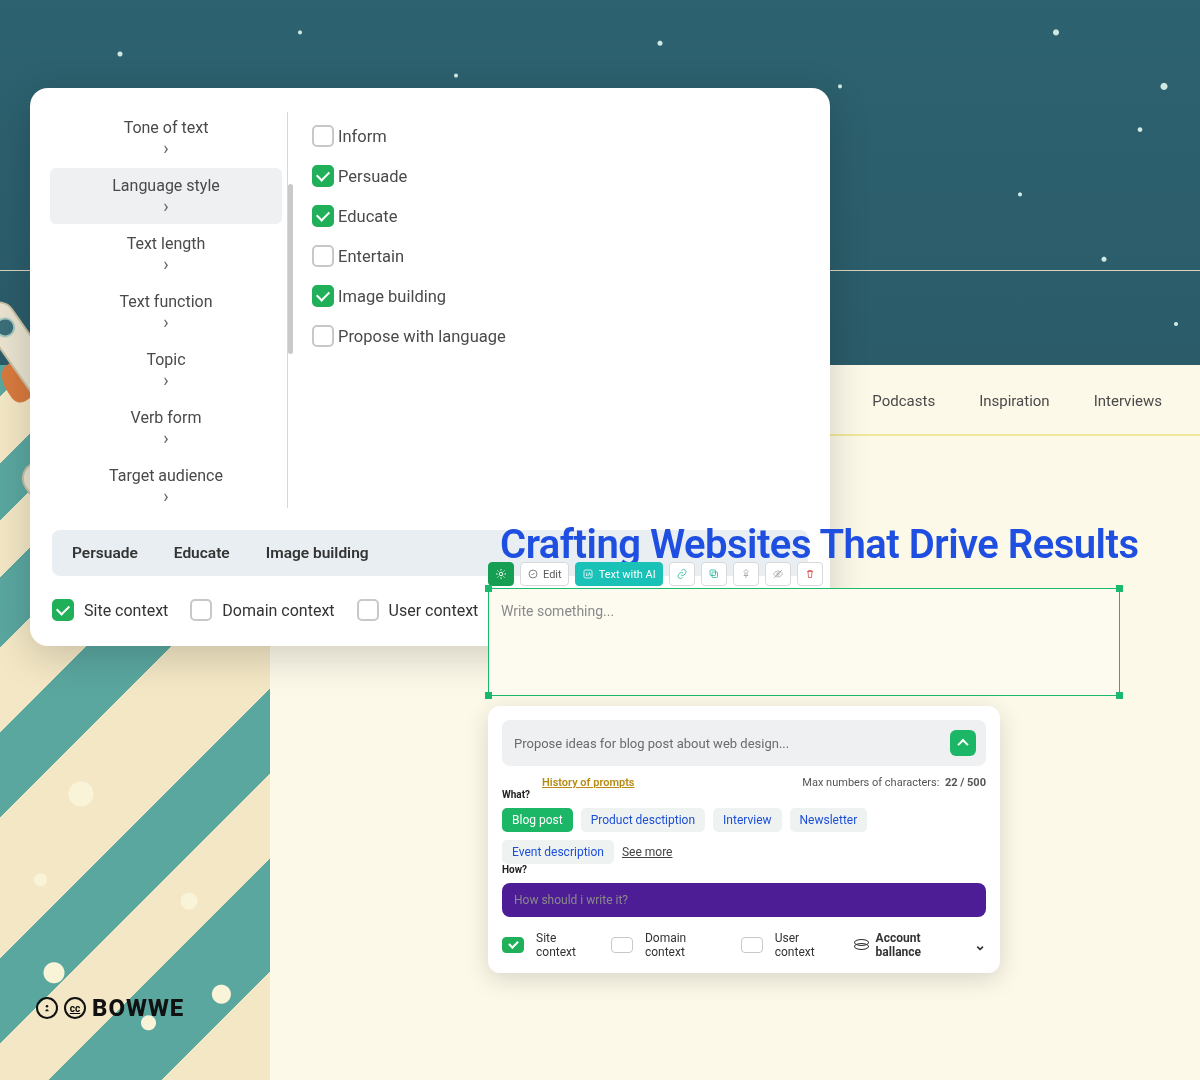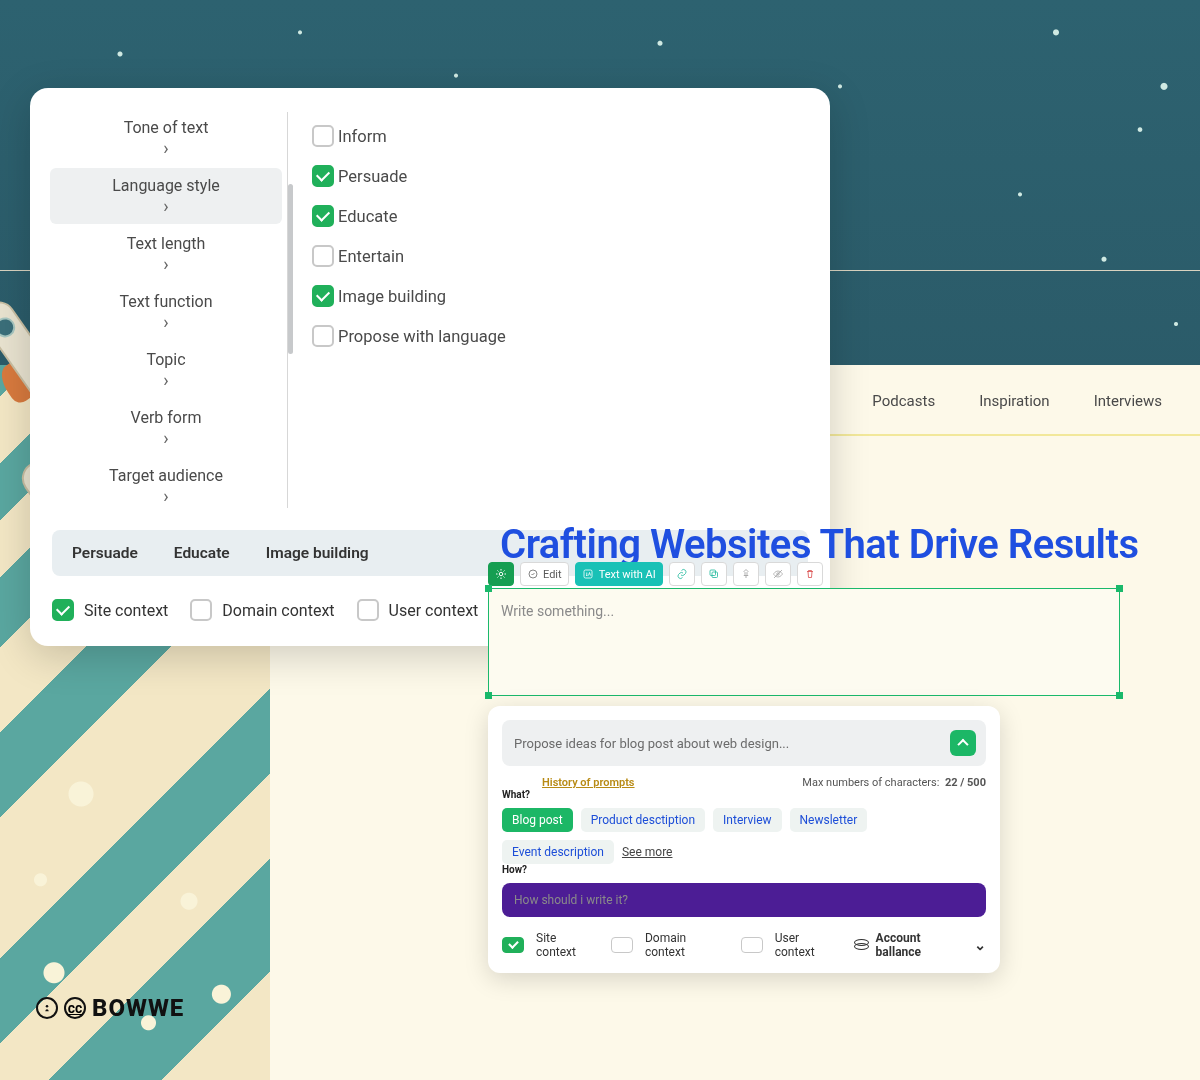--- a/index.html
+++ b/index.html
@@ -125,21 +125,21 @@
   .panel-ctx { display:flex; align-items:center; gap:12px; margin-top:14px; font-size:12px; color:#333; }
   .panel-ctx .chk { width:16px; height:16px; border-radius:4px; border-width:1.5px; }
   .panel-ctx .chk.on::after { width:7px; height:4px; border-width:2px; }
   .panel-ctx .bal2 { margin-left:auto; display:flex; align-items:center; gap:6px; font-weight:700; font-size:12px; }
   .panel-ctx .coins2 { width:16px; height:12px; position:relative; }
   .panel-ctx .coins2::before, .panel-ctx .coins2::after { content:""; position:absolute; width:13px; height:5px; border:1.4px solid #333; border-radius:50%; left:0; }
   .panel-ctx .coins2::before { top:0; } .panel-ctx .coins2::after { top:4px; }
 
   
   .brand { position:absolute; left:36px; bottom:58px; display:flex; align-items:center; gap:6px; }
-  .cc { width:22px; height:22px; border:2px solid #111; border-radius:50%; display:flex; align-items:center; justify-content:center; font-size:14px; font-weight:700;text-decoration:underline; }
+  .cc { width:22px; height:22px; border:2px solid #111; border-radius:50%; display:flex; align-items:center; justify-content:center; font-size:10px; font-weight:700;text-decoration:underline; }
   .brand-word { font-weight:800; font-size:24px; letter-spacing:1px; color:#111; }
 
   
   svg { display:block; }
 </style>
 </head>
 <body>
 
 <div class="bg-sky"></div>
 <div class="bg-cream"></div>

